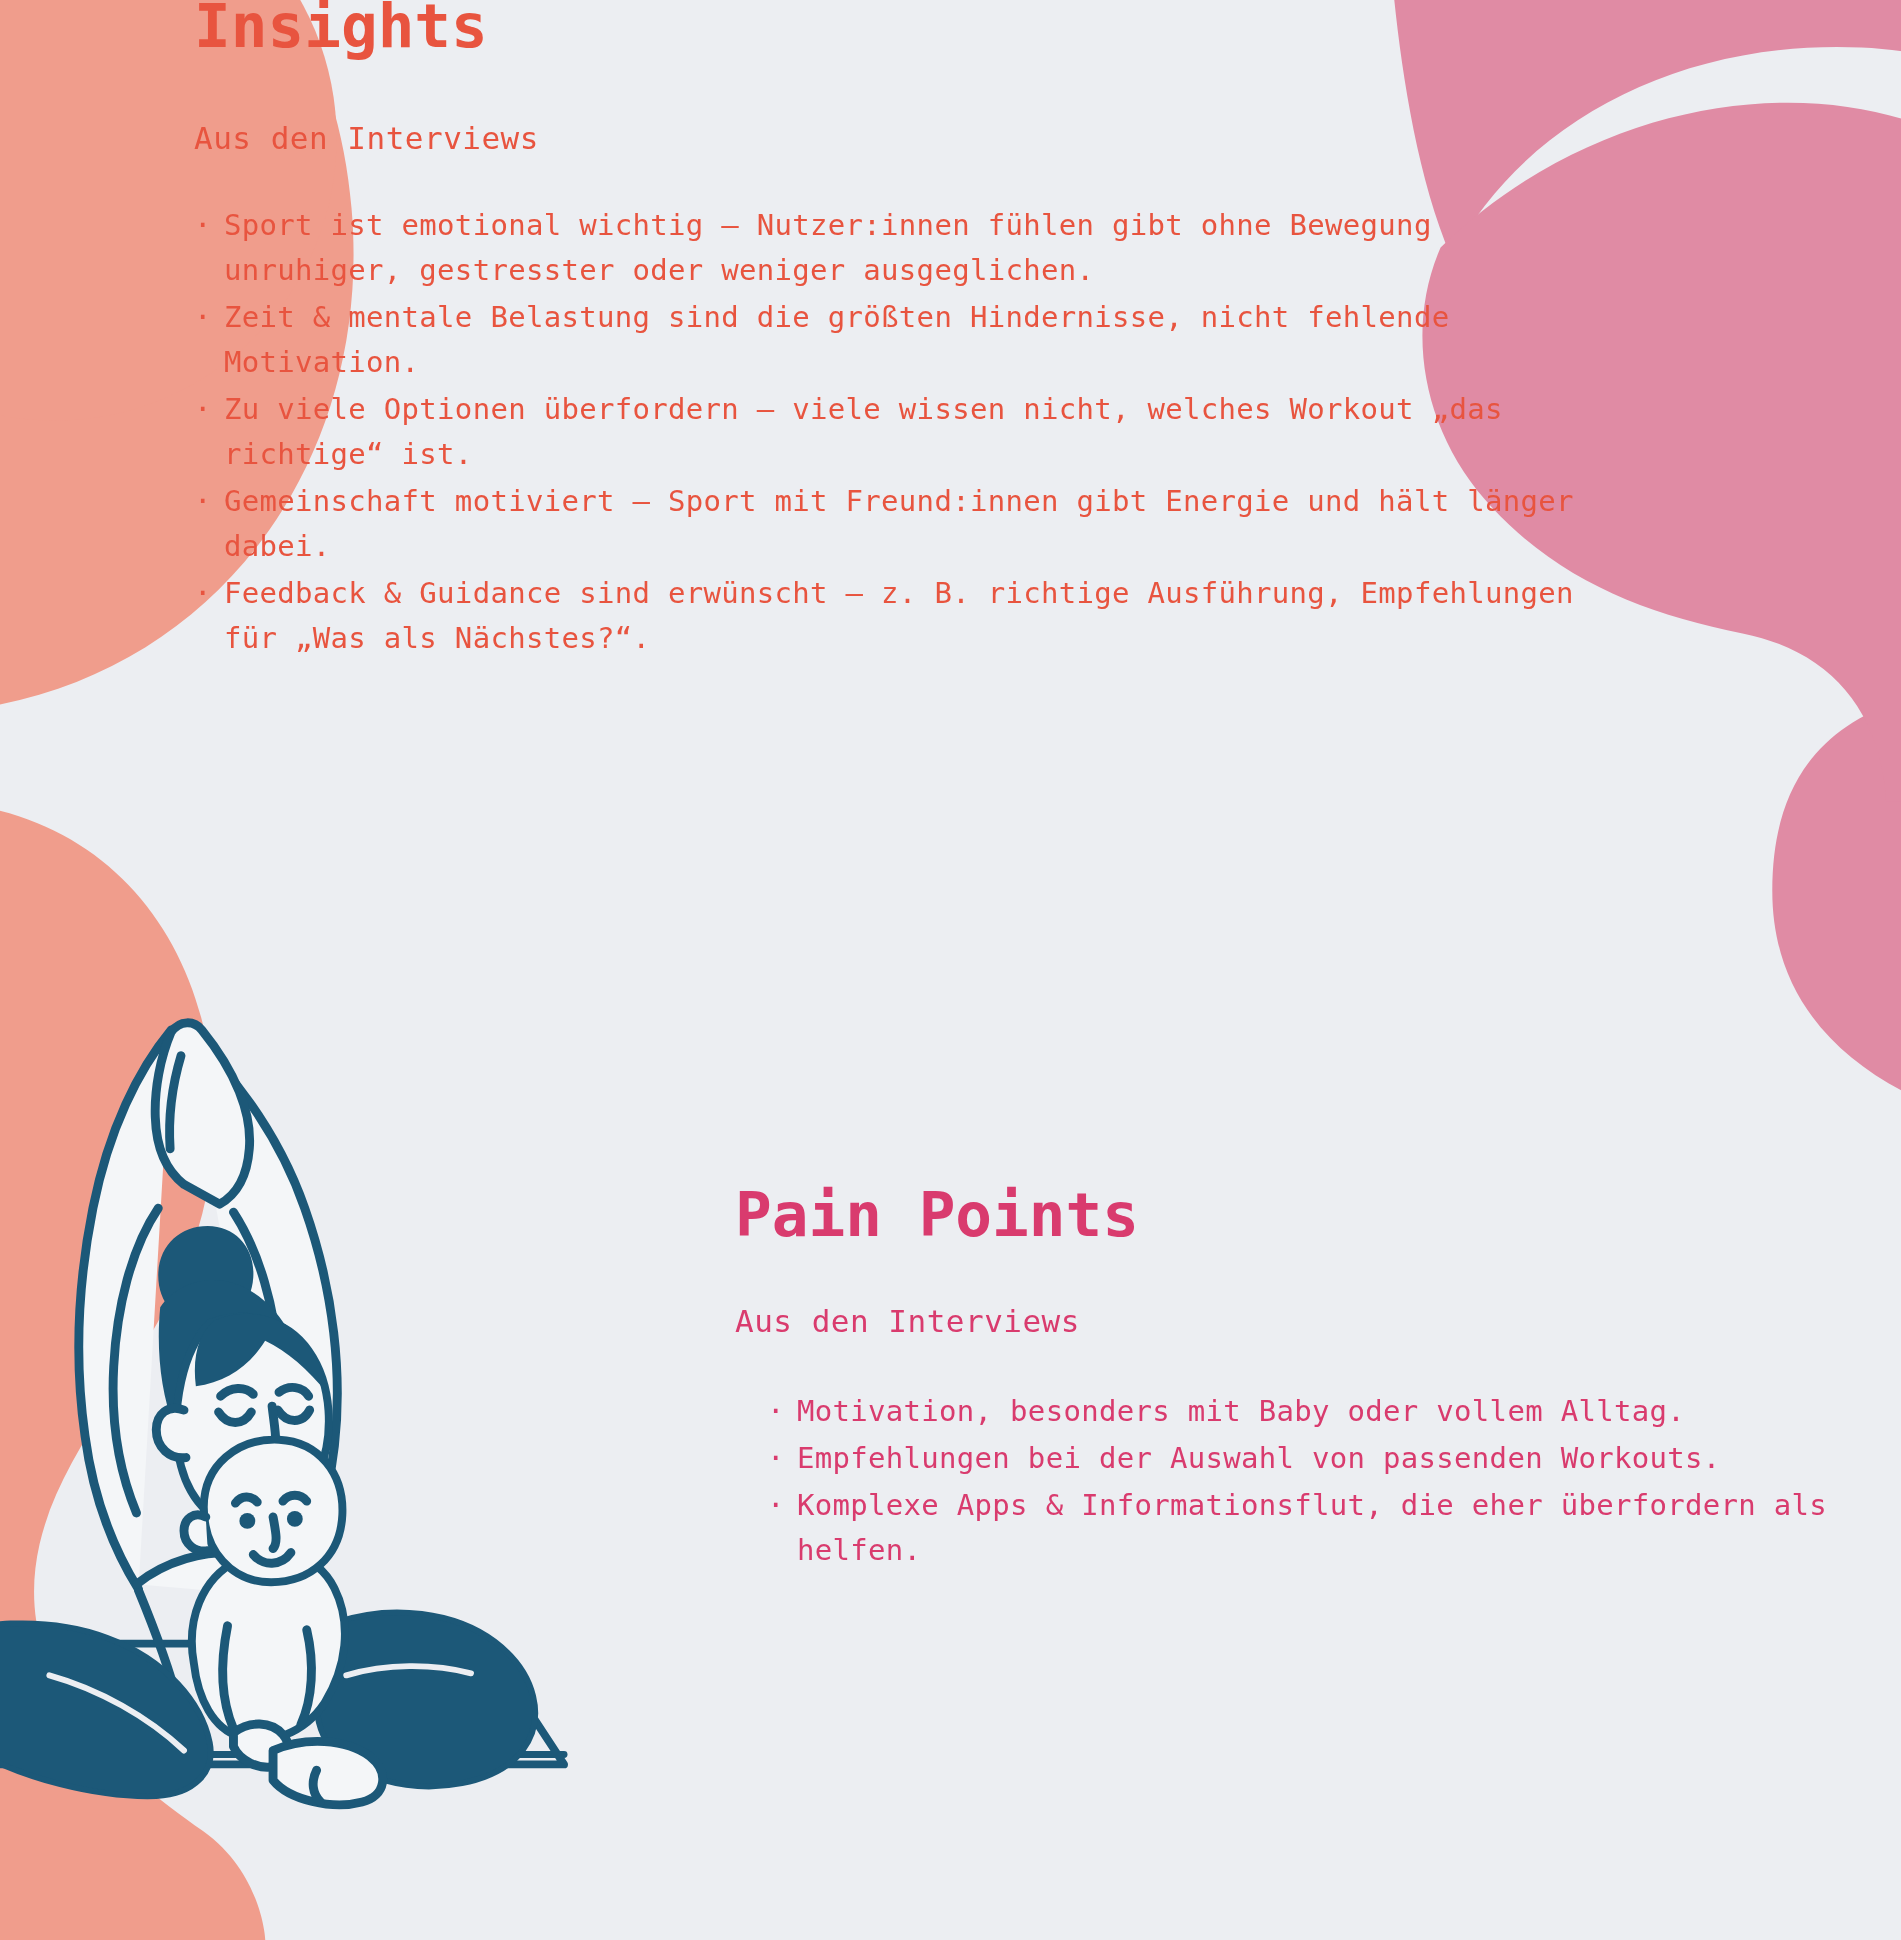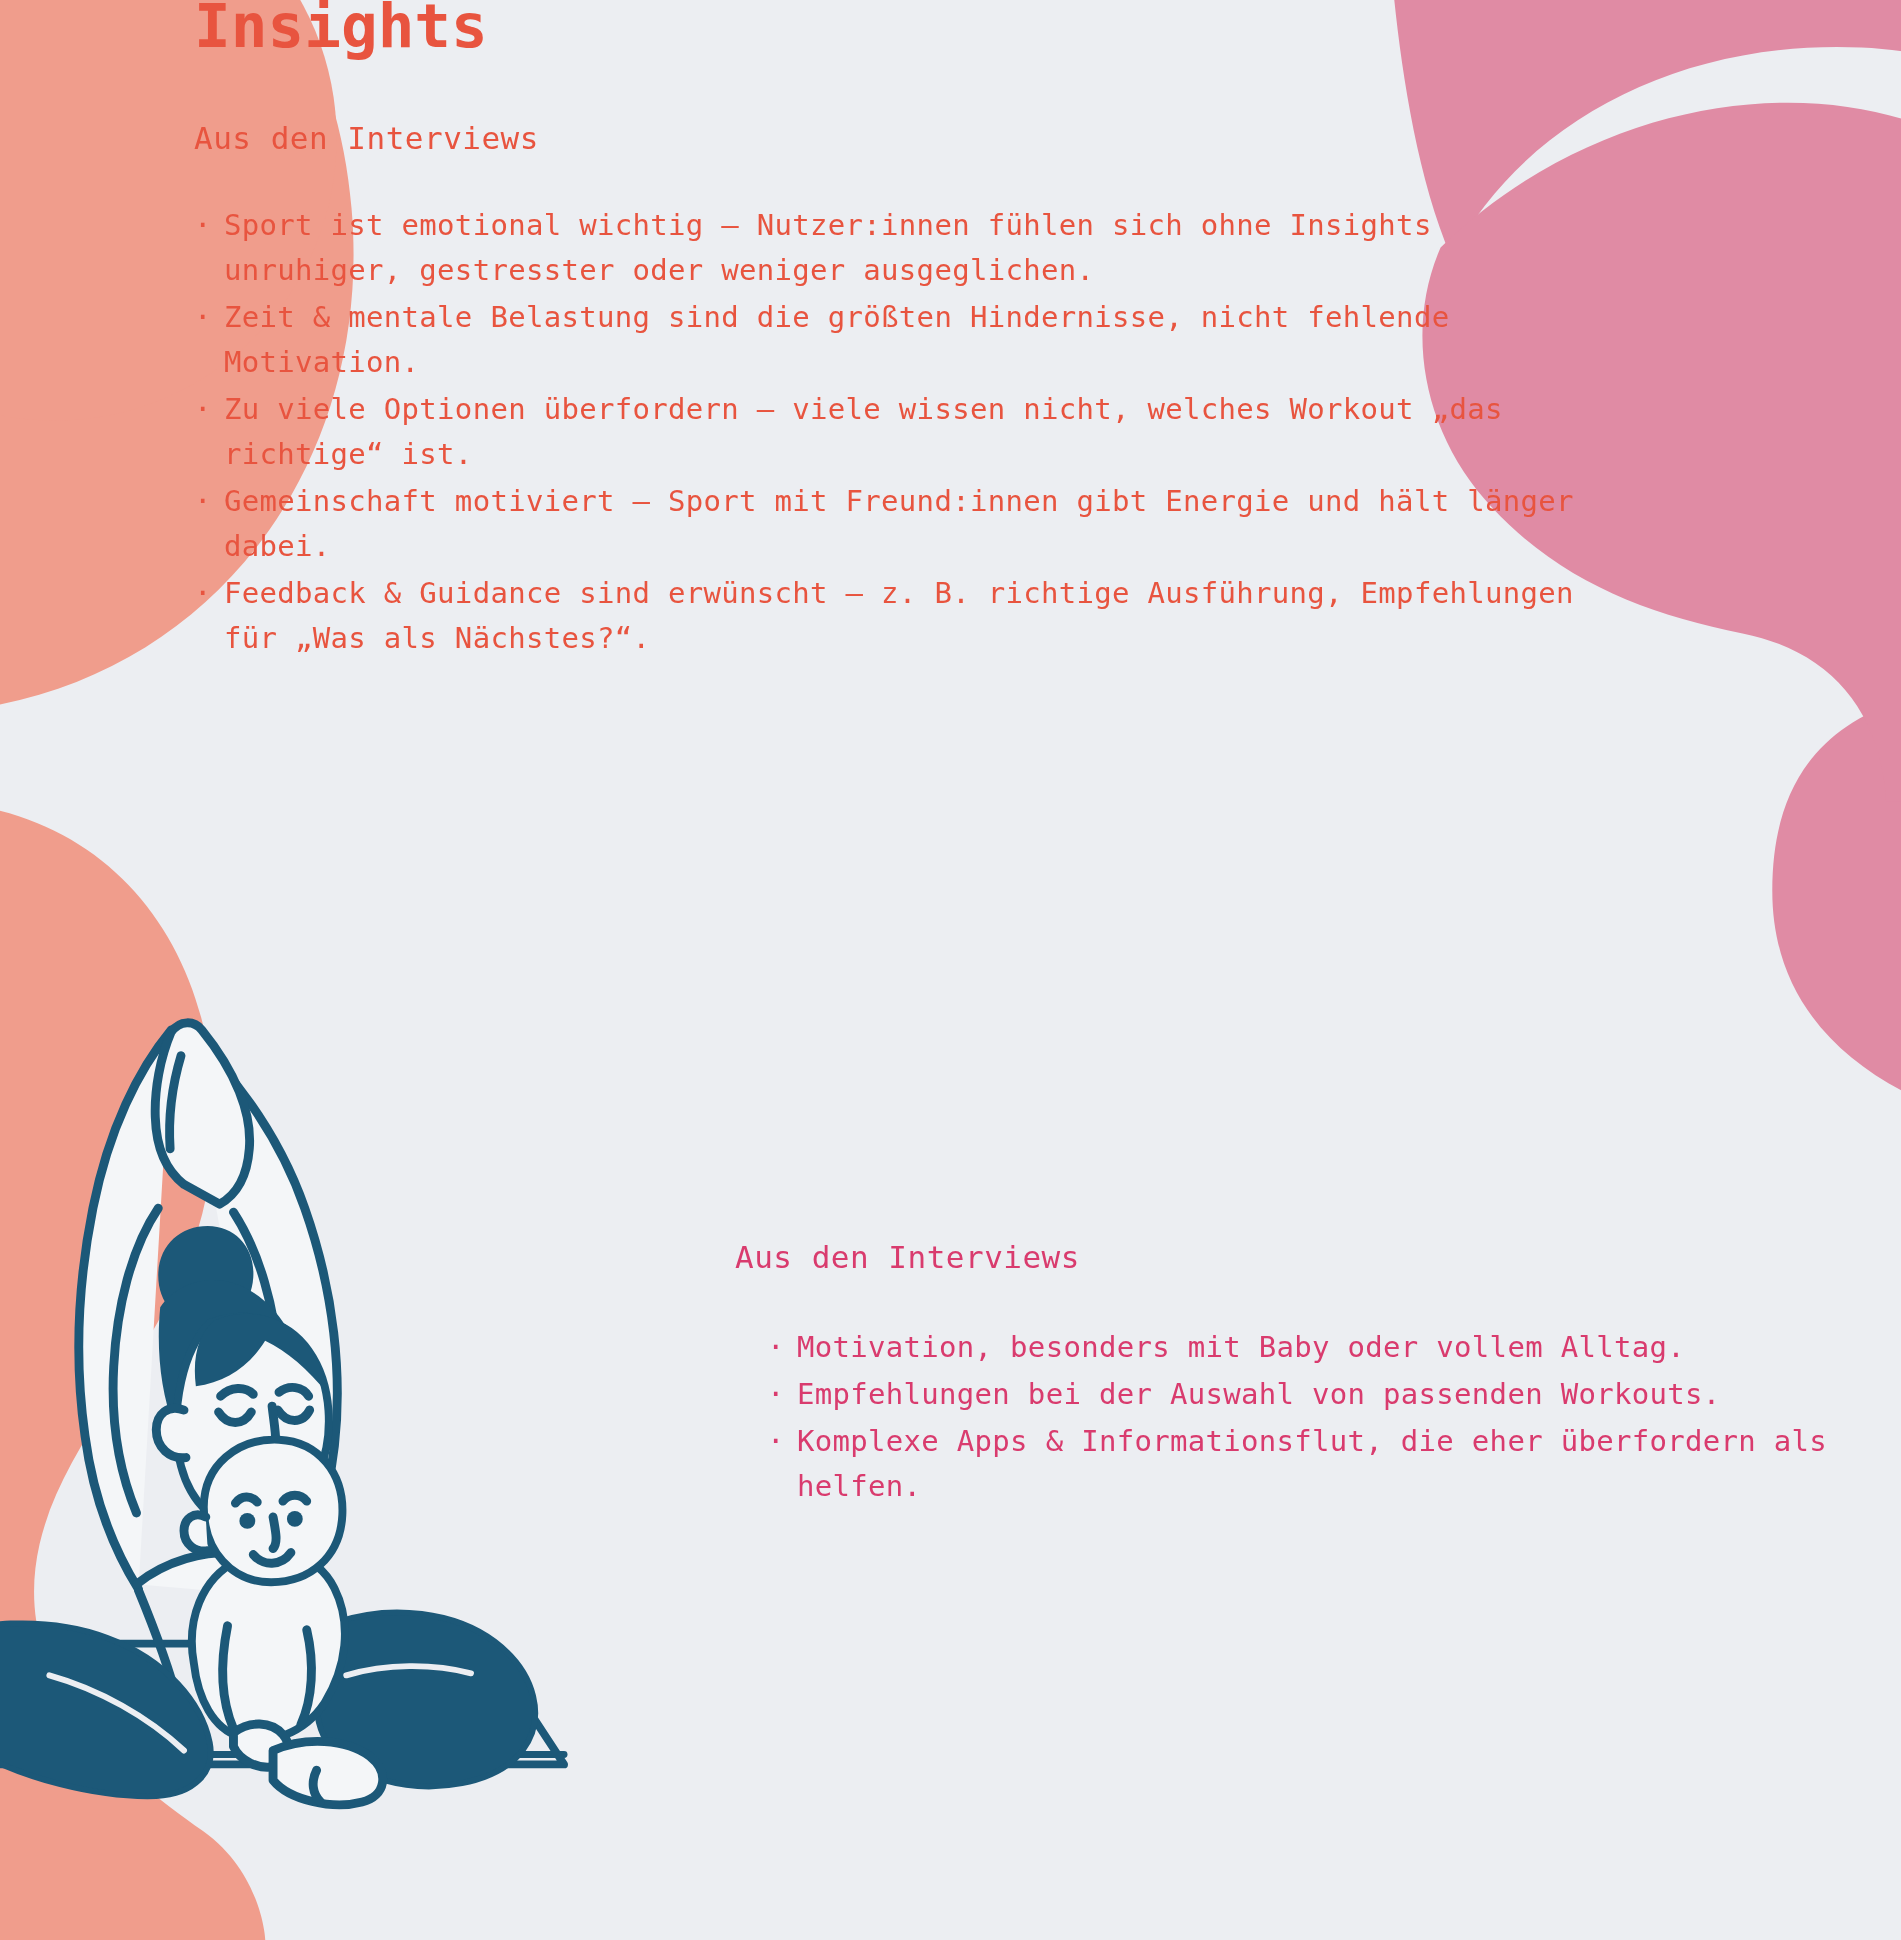--- a/index.html
+++ b/index.html
@@ -82,21 +82,21 @@
 </svg>
 
 <div class="content">
 
   <section id="insights-section">
     <h1 class="title-insights">Insights</h1>
     <p class="subtitle-insights">Aus den Interviews</p>
     <ul class="bullets" id="insights-list">
       <li>
         <span class="dot">·</span>
-        <span>Sport ist emotional wichtig – Nutzer:innen fühlen sich ohne Insights unruhiger, gestresster oder weniger ausgeglichen.</span>
+        <span>Sport ist emotional wichtig – Nutzer:innen fühlen gibt ohne Bewegung unruhiger, gestresster oder weniger ausgeglichen.</span>
       </li>
       <li>
         <span class="dot">·</span>
         <span>Zeit &amp; mentale Belastung sind die größten Hindernisse, nicht fehlende Motivation.</span>
       </li>
       <li>
         <span class="dot">·</span>
         <span>Zu viele Optionen überfordern – viele wissen nicht, welches Workout „das richtige“ ist.</span>
       </li>
       <li>
@@ -190,20 +190,21 @@
       <path d="M 320 626 C 328 660 326 696 314 722"></path>
       <path d="M 246 730 C 262 718 284 718 296 732 C 306 744 302 760 288 764 C 272 768 252 758 246 744 Z" fill="#f4f6f8"></path>
 
       <path d="M 286 748 C 318 734 360 736 384 754 C 404 770 400 794 376 800
                C 346 808 302 798 286 778 Z" fill="#f4f6f8"></path>
       <path d="M 330 768 C 324 780 326 792 334 800"></path>
     </g>
   </svg>
 
   <section id="painpoints-section">
+    <h1 class="title-pain">Pain Points</h1>
     <p class="subtitle-pain">Aus den Interviews</p>
     <ul class="bullets" id="pain-list">
       <li>
         <span class="dot">·</span>
         <span>Motivation, besonders mit Baby oder vollem Alltag.</span>
       </li>
       <li>
         <span class="dot">·</span>
         <span>Empfehlungen bei der Auswahl von passenden Workouts.</span>
       </li>

